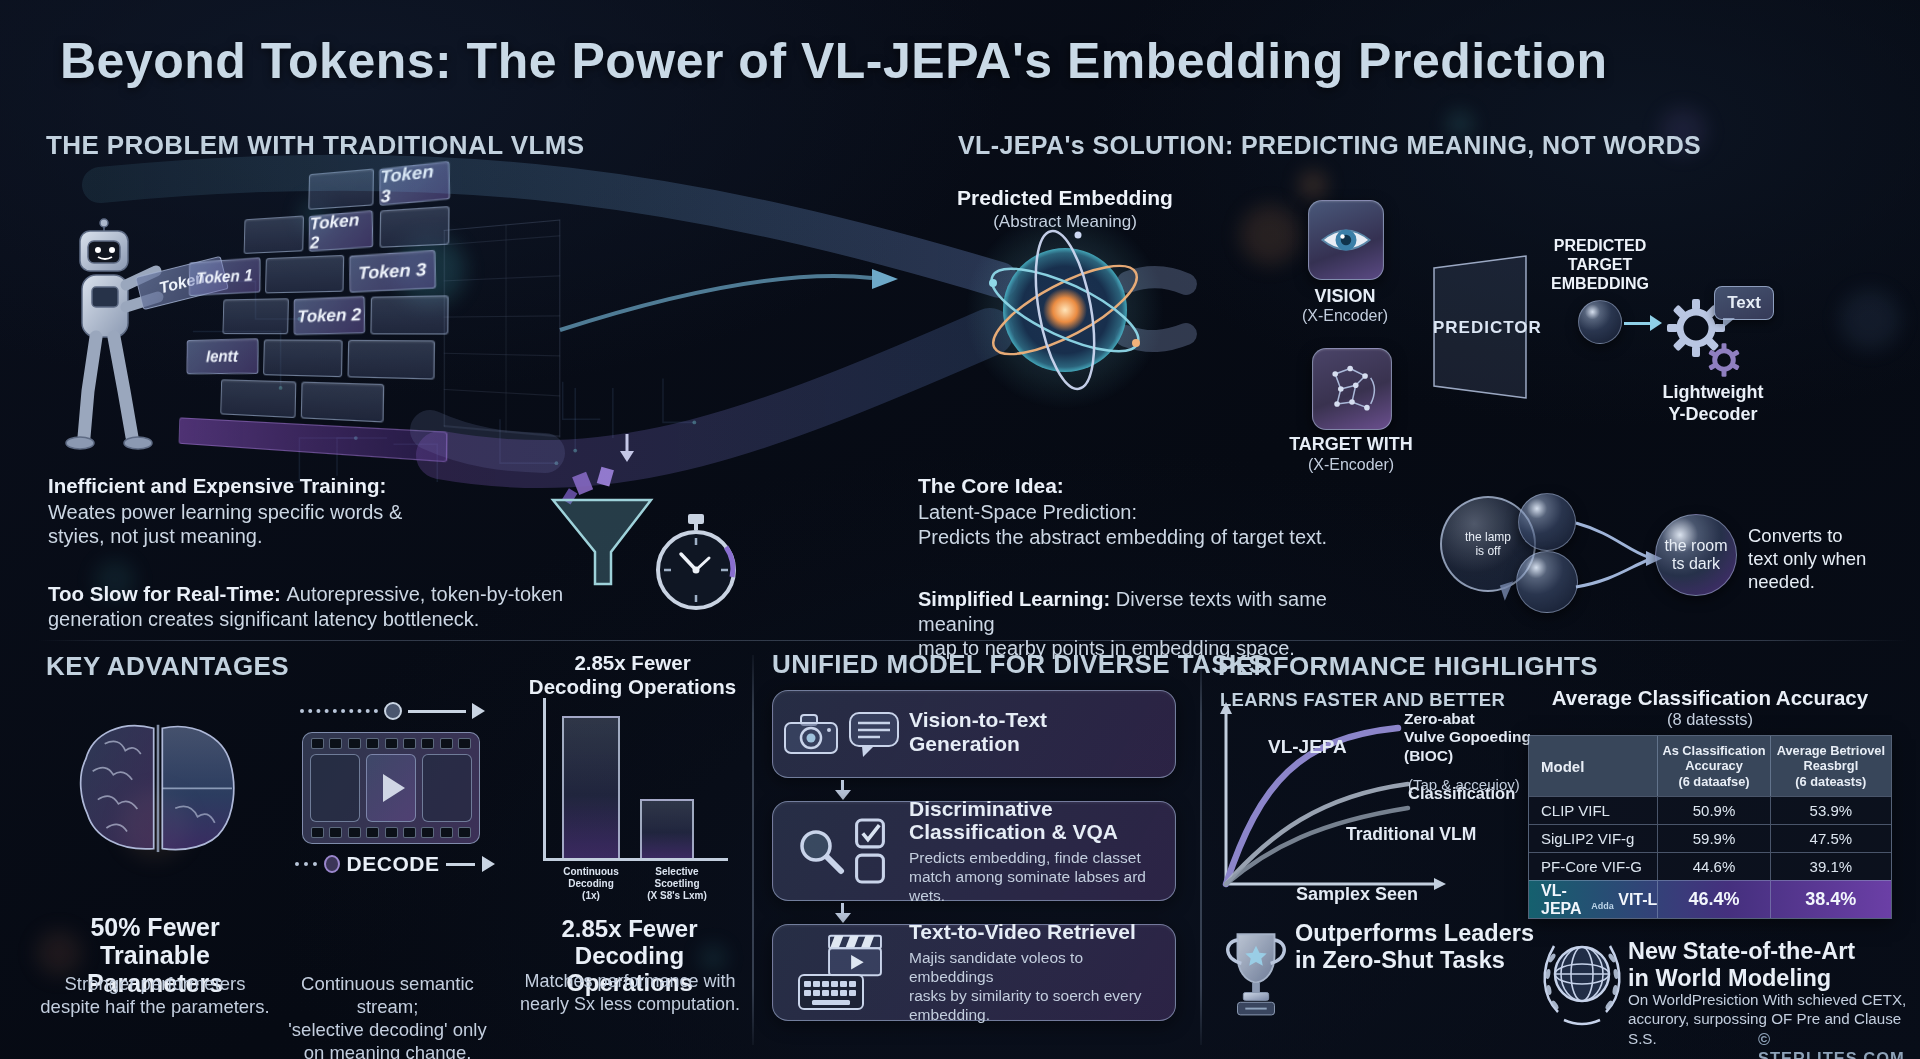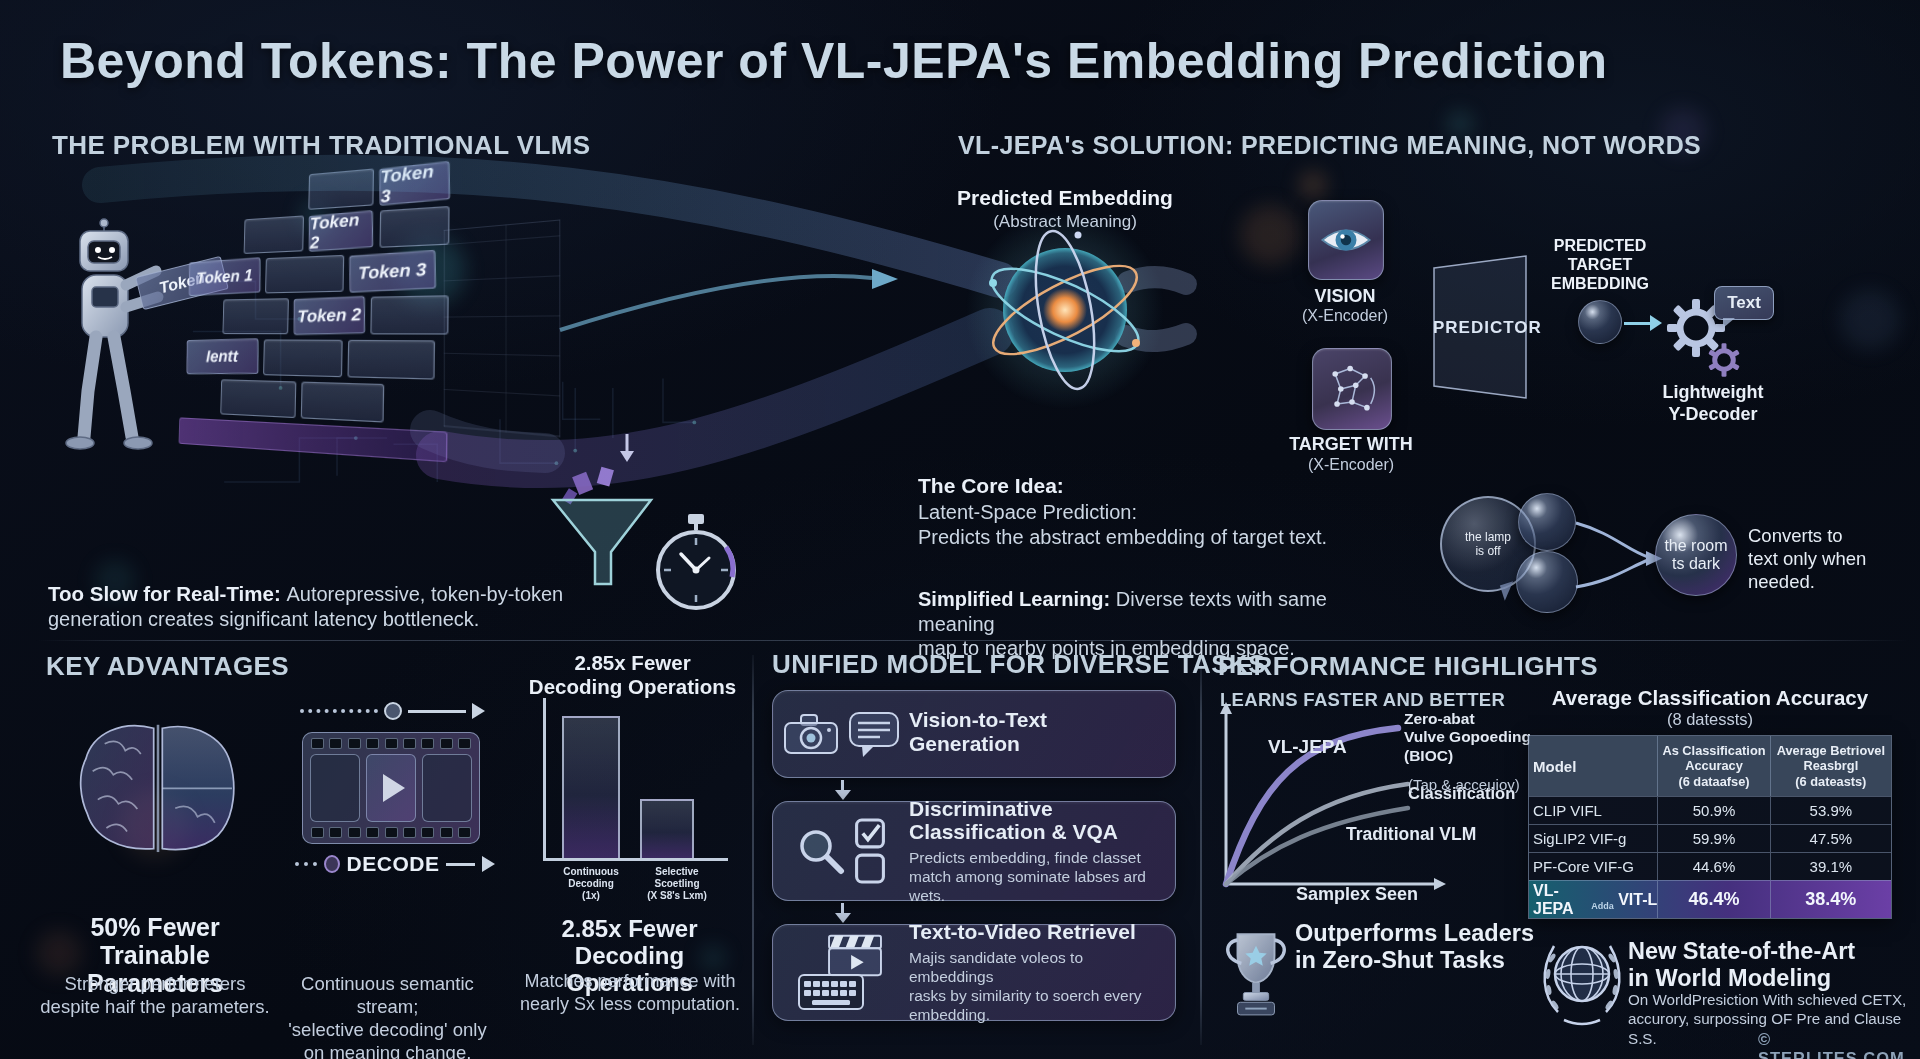--- a/index.html
+++ b/index.html
@@ -82,21 +82,21 @@
   .card-desc{font-size:15.5px;color:#c3cede;line-height:1.24}
   .varrow{position:absolute;left:841px;width:3px;background:#b9c6da}
   .vhead{position:absolute;left:834.5px;width:0;height:0;border-top:10px solid #b9c6da;border-left:8px solid transparent;border-right:8px solid transparent}
   
   .curve-label{font-weight:700;color:#e3eaf4}
   .tbl{position:absolute;left:1528px;top:735px;width:364px;border:1px solid rgba(150,170,200,.55);box-shadow:0 4px 16px rgba(0,0,0,.5);box-sizing:border-box}
   .trow{display:flex}
   .tc{border-right:1px solid rgba(150,170,200,.45);border-top:1px solid rgba(150,170,200,.45);box-sizing:border-box;display:flex;align-items:center}
   .trow .tc:last-child{border-right:none}
   .trow:first-child .tc{border-top:none}
-  .tc.m{width:130px;padding-left:4px}
+  .tc.m{width:130px;padding-left:12px}
   .tc.a{width:113px;justify-content:center;text-align:center}
   .tc.r{width:121px;justify-content:center;text-align:center}
   .thead{height:60px}
   .thead .tc{background:rgba(62,76,98,.9);font-weight:700;color:#e8eef6;font-size:15px}
   .thead .tc.a,.thead .tc.r{font-size:12.8px;line-height:1.2}
   .tdata{height:28px;background:rgba(13,19,32,.75)}
   .tdata .tc{font-size:15px;color:#dde6f0}
   .thl{height:38px;background:linear-gradient(90deg,#15606e,#45307e 55%,#6b3fa6)}
   .thl .tc{font-size:16px;font-weight:700;color:#f2f6fc}
   .thl .tc.a,.thl .tc.r{font-size:18px}
@@ -137,21 +137,21 @@
         <circle cx="150" cy="470" r="3"></circle>
         <circle cx="270" cy="550" r="3"></circle>
       <circle cx="590" cy="590" r="3"></circle>
         <circle cx="620" cy="570" r="3"></circle>
         <circle cx="810" cy="525" r="3"></circle>
     </g>
   </svg>
 
   <div class="abs main-title" style="left:60px;top:32px;width:1560px">Beyond Tokens: The Power of VL-JEPA's Embedding Prediction</div>
 
-  <div class="abs sec-h" style="left:52px;top:130px">THE PROBLEM WITH TRADITIONAL VLMS</div>
+  <div class="abs sec-h" style="left:46px;top:130px">THE PROBLEM WITH TRADITIONAL VLMS</div>
 
   <svg class="abs" style="left:52px;top:215px" width="120" height="235" viewBox="0 0 120 235">
     <defs>
         <linearGradient id="robg" x1="0" y1="0" x2="1" y2="1">
           <stop offset="0" stop-color="#d9e1ec"></stop>
           <stop offset="1" stop-color="#8b99b2"></stop>
         </linearGradient>
       </defs>
     <g stroke="#5e6b84" stroke-width="1.5">
       <circle cx="52" cy="8" r="4" fill="#aeb9cc"></circle>
@@ -199,20 +199,25 @@
       <div class="brick"></div>
     </div>
     <div class="wrow" style="margin-left:44px">
       <div class="brick"></div>
       <div class="brick"></div>
     </div>
     <div class="wall-glow"></div>
   </div>
   <div class="abs wall-ext" style="left:428px;top:225px;width:140px;height:205px"></div>
 
+  <div class="abs" style="left:48px;top:474px;width:640px">
+    <div class="b-lead" style="font-size:20.5px">Inefficient and Expensive Training:</div>
+    <div class="body-txt pl" style="font-size:20px;line-height:1.2;margin-top:2px">Weates power learning specific words &amp;
+styies, not just meaning.</div>
+  </div>
   <div class="abs pl" style="left:48px;top:558px;width:640px;font-size:20px;line-height:1.2">
     <span class="b-lead" style="font-size:20.5px">Too Slow for Real-Time: </span><span class="body-txt">Autorepressive, token-by-token
 generation creates significant latency bottleneck.</span>
   </div>
 
   <svg class="abs" style="left:545px;top:432px" width="115" height="172" viewBox="0 0 115 172">
     <g stroke="#dfe7f2" stroke-width="3" fill="none">
       <line x1="82" y1="2" x2="82" y2="26"></line>
       <path d="M75,19 L82,30 L89,19" fill="#dfe7f2" stroke="none"></path>
     </g>

